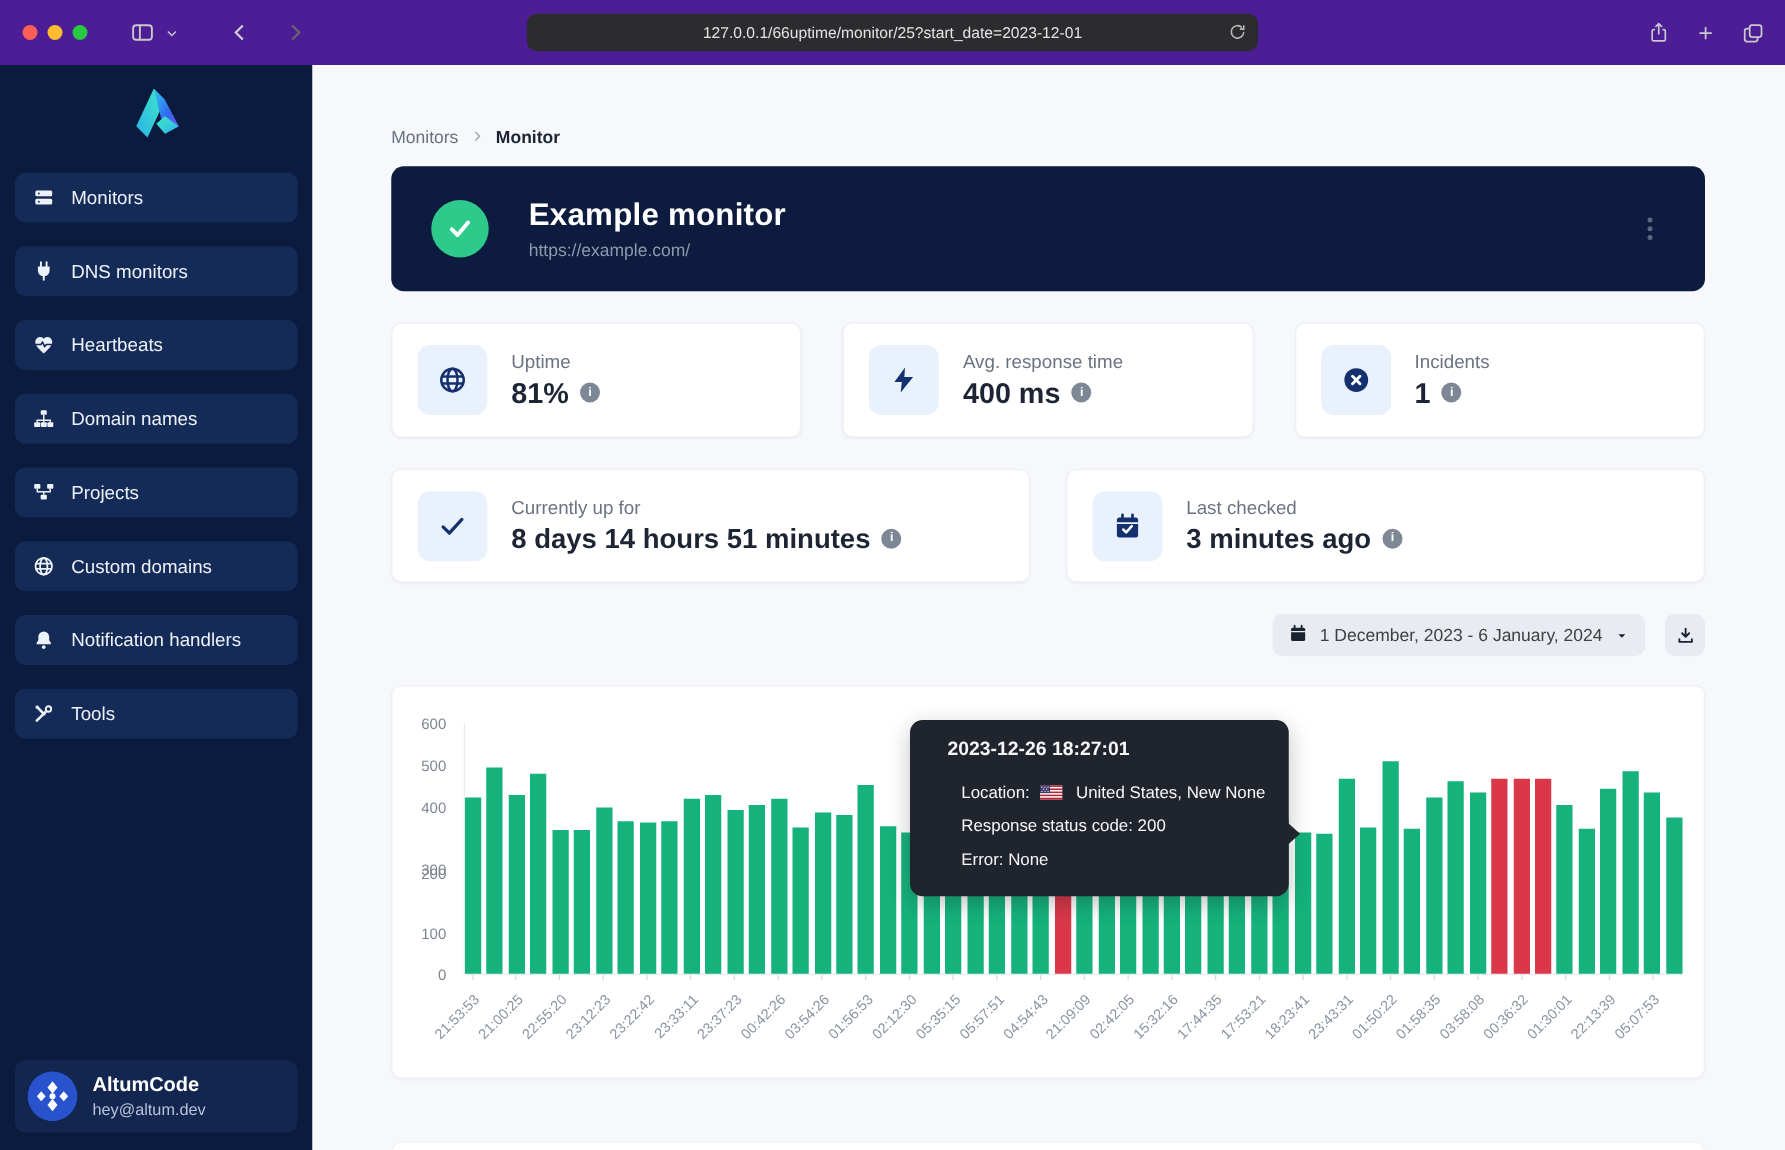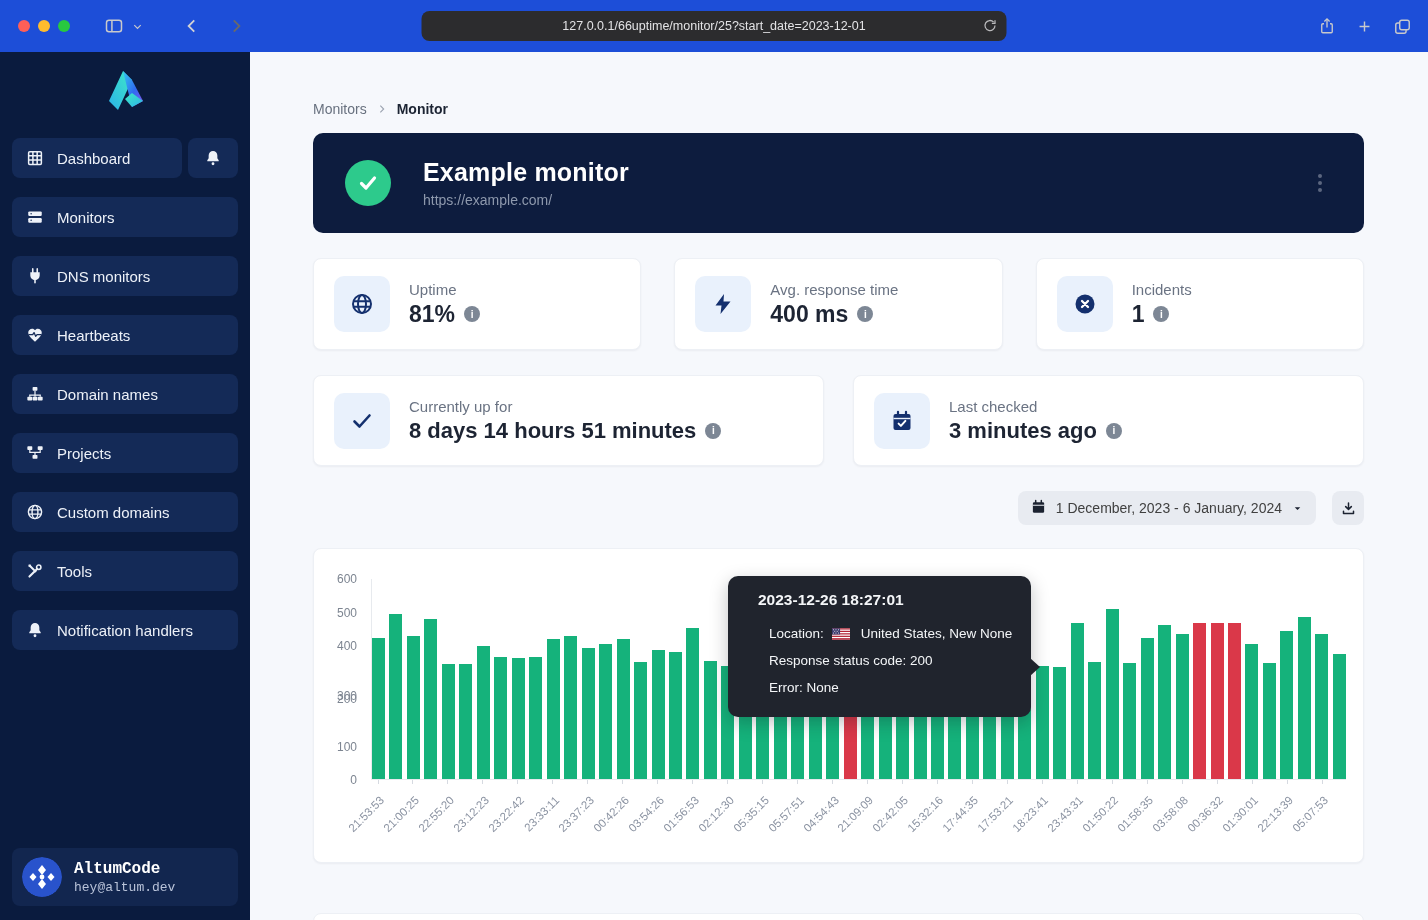--- a/index.html
+++ b/index.html
@@ -1,19 +1,19 @@
 <!DOCTYPE html>
 <html><head>
 <meta charset="utf-8">
 <style>
   * { margin:0; padding:0; box-sizing:border-box; }
   html,body { width:1428px; height:920px; overflow:hidden; font-family:"Liberation Sans", sans-serif; background:#f6f8fc; }
 
   
-  .chrome { position:absolute; top:0; left:0; width:1428px; height:52px; background:#1d4ed8; display:flex; align-items:center; z-index:50; }
+  .chrome { position:absolute; top:0; left:0; width:1428px; height:52px; background:#4c1d95; display:flex; align-items:center; z-index:50; }
   .traffic { display:flex; gap:8px; margin-left:18px; }
   .light { width:12px; height:12px; border-radius:50%; }
   .light.red{ background:#ff5f57; } .light.yellow{ background:#febc2e; } .light.green{ background:#28c840; }
   .chrome-icons { display:flex; align-items:center; color:#c9c9cb; }
   .chrome .icn svg { display:block; }
   .nav-arrows { display:flex; align-items:center; gap:26px; margin-left:40px; }
   .url-bar { position:absolute; left:50%; transform:translateX(-50%); top:11px; width:585px; height:30px; background:#2c2c2e; border-radius:8px; display:flex; align-items:center; justify-content:center; color:#e3e3e5; font-size:12.5px; }
   .url-reload { position:absolute; right:9px; top:7px; color:#b9b9bb; }
   .chrome-right { position:absolute; right:16px; top:0; height:52px; display:flex; align-items:center; gap:20px; color:#c9c9cb; }
 
@@ -25,21 +25,21 @@
   
   .logo-wrap { display:flex; justify-content:center; padding-top:15px; margin-bottom:25px; }
   .side-nav { padding:0 12px; }
   .nav-row { display:flex; gap:6px; }
   .nav-item { height:40px; background:#142a57; border-radius:8px; display:flex; align-items:center; gap:13px; padding:0 14px; color:#edf1f8; font-size:15px; margin-bottom:19px; cursor:pointer; }
   .nav-row .nav-item { flex:1; margin-bottom:0; }
   .nav-row { margin-bottom:19px; }
   .bell-btn { width:50px; height:40px; background:#142a57; border-radius:8px; display:flex; align-items:center; justify-content:center; color:#edf1f8; }
   .nav-item .icn, .bell-btn .icn { display:flex; width:18px; height:18px; align-items:center; justify-content:center; }
   .nav-item .icn svg, .bell-btn .icn svg { width:18px; height:18px; }
-  .side-footer { position:absolute; left:12px; right:12px; bottom:14px; height:58px; background:#12264f; border-radius:8px; display:flex; align-items:center; gap:12px; padding:0 10px; cursor:pointer;font-family:Liberation Mono, monospace; }
+  .side-footer { position:absolute; left:12px; right:12px; bottom:14px; height:58px; background:#12264f; border-radius:8px; display:flex; align-items:center; gap:12px; padding:0 10px; cursor:pointer; }
   .avatar { width:40px; height:40px; border-radius:50%; flex:0 0 40px; }
   .brand-name { color:#ffffff; font-size:16px; font-weight:700; }
   .brand-email { color:#b9c3d9; font-size:13px; margin-top:2px; }
 
   
   .breadcrumb { position:absolute; left:63px; top:49px; display:flex; align-items:center; gap:10px; font-size:14px; }
   .bc-parent { color:#68717f; cursor:pointer; }
   .bc-sep { color:#9aa2af; display:flex; }
   .bc-current { color:#1c2433; font-weight:600; }
 
@@ -171,39 +171,20 @@
             <stop offset="0" stop-color="#3fe9c6"></stop>
               <stop offset="1" stop-color="#2bb3e8"></stop>
           </linearGradient>
         </defs>
         <polygon points="8,34 22,4 31,13 17,43" fill="url(#lgA)"></polygon>
         <polygon points="22,4 31,13 42,34 31,40" fill="url(#lgB)"></polygon>
         <polygon points="31,26 42,34 31,40 24,32" fill="url(#lgC)"></polygon>
       </svg>
     </div>
     <div class="side-nav">
-        <div class="nav-row">
-          <div class="nav-item">
-            <span class="icn">
-              <svg viewBox="0 0 24 24" fill="none" stroke="currentColor" stroke-width="2">
-                <rect x="3.5" y="3.5" width="17" height="17" rx="1.5"></rect>
-                <path d="M3.5 9h17M3.5 14.8h17M9.2 3.5v17M14.9 3.5v17"></path>
-              </svg>
-            </span>
-            <span>Dashboard</span>
-          </div>
-          <div class="bell-btn">
-            <span class="icn">
-              <svg viewBox="0 0 24 24" fill="currentColor">
-                <path d="M12 2.8a5.8 5.8 0 0 0-5.8 5.8v3.6L4.4 15v1.4h15.2V15l-1.8-2.8V8.6A5.8 5.8 0 0 0 12 2.8z"></path>
-                <circle cx="12" cy="19.6" r="1.9"></circle>
-              </svg>
-            </span>
-          </div>
-        </div>
         <div class="nav-item">
           <span class="icn">
             <svg viewBox="0 0 24 24" fill="currentColor">
               <rect x="3" y="4.5" width="18" height="6.2" rx="1.6"></rect>
               <rect x="3" y="13.3" width="18" height="6.2" rx="1.6"></rect>
               <circle cx="6.8" cy="7.6" r="1" fill="#142a57"></circle>
               <circle cx="6.8" cy="16.4" r="1" fill="#142a57"></circle>
             </svg>
           </span>
           <span>Monitors</span>
@@ -255,37 +236,37 @@
             <svg viewBox="0 0 24 24" fill="none" stroke="currentColor" stroke-width="1.9">
               <circle cx="12" cy="12" r="8.8"></circle>
               <ellipse cx="12" cy="12" rx="3.9" ry="8.8"></ellipse>
               <path d="M3.7 9.2h16.6M3.7 14.8h16.6"></path>
             </svg>
           </span>
           <span>Custom domains</span>
         </div>
         <div class="nav-item">
           <span class="icn">
+            <svg viewBox="0 0 24 24" fill="currentColor">
+              <path d="M12 2.8a5.8 5.8 0 0 0-5.8 5.8v3.6L4.4 15v1.4h15.2V15l-1.8-2.8V8.6A5.8 5.8 0 0 0 12 2.8z"></path>
+              <circle cx="12" cy="19.6" r="1.9"></circle>
+            </svg>
+          </span>
+          <span>Notification handlers</span>
+        </div>
+        <div class="nav-item">
+          <span class="icn">
             <svg viewBox="0 0 24 24" fill="none" stroke="currentColor" stroke-linecap="round">
               <circle cx="17" cy="7" r="2.9" stroke-width="2.1"></circle>
               <path d="M14.8 9.2L4.6 19.4" stroke-width="2.8"></path>
               <path d="M5 5l7.5 7.5" stroke-width="2.8"></path>
               <rect x="3.4" y="3.4" width="3" height="3" fill="currentColor" stroke="none"></rect>
             </svg>
           </span>
           <span>Tools</span>
-        </div>
-        <div class="nav-item">
-          <span class="icn">
-            <svg viewBox="0 0 24 24" fill="currentColor">
-              <path d="M12 2.8a5.8 5.8 0 0 0-5.8 5.8v3.6L4.4 15v1.4h15.2V15l-1.8-2.8V8.6A5.8 5.8 0 0 0 12 2.8z"></path>
-              <circle cx="12" cy="19.6" r="1.9"></circle>
-            </svg>
-          </span>
-          <span>Notification handlers</span>
         </div>
       </div>
     <div class="side-footer">
       <svg class="avatar" viewBox="0 0 40 40">
         <circle cx="20" cy="20" r="20" fill="#2953cc"></circle>
         <g fill="#ffffff">
           <path d="M20 8l4 5-4 5-4-5z"></path>
             <path d="M11 16l3.5 4L11 24l-3.5-4z"></path>
             <path d="M29 16l3.5 4L29 24l-3.5-4z"></path>
             <path d="M20 22l4 5-4 5-4-5z"></path>

